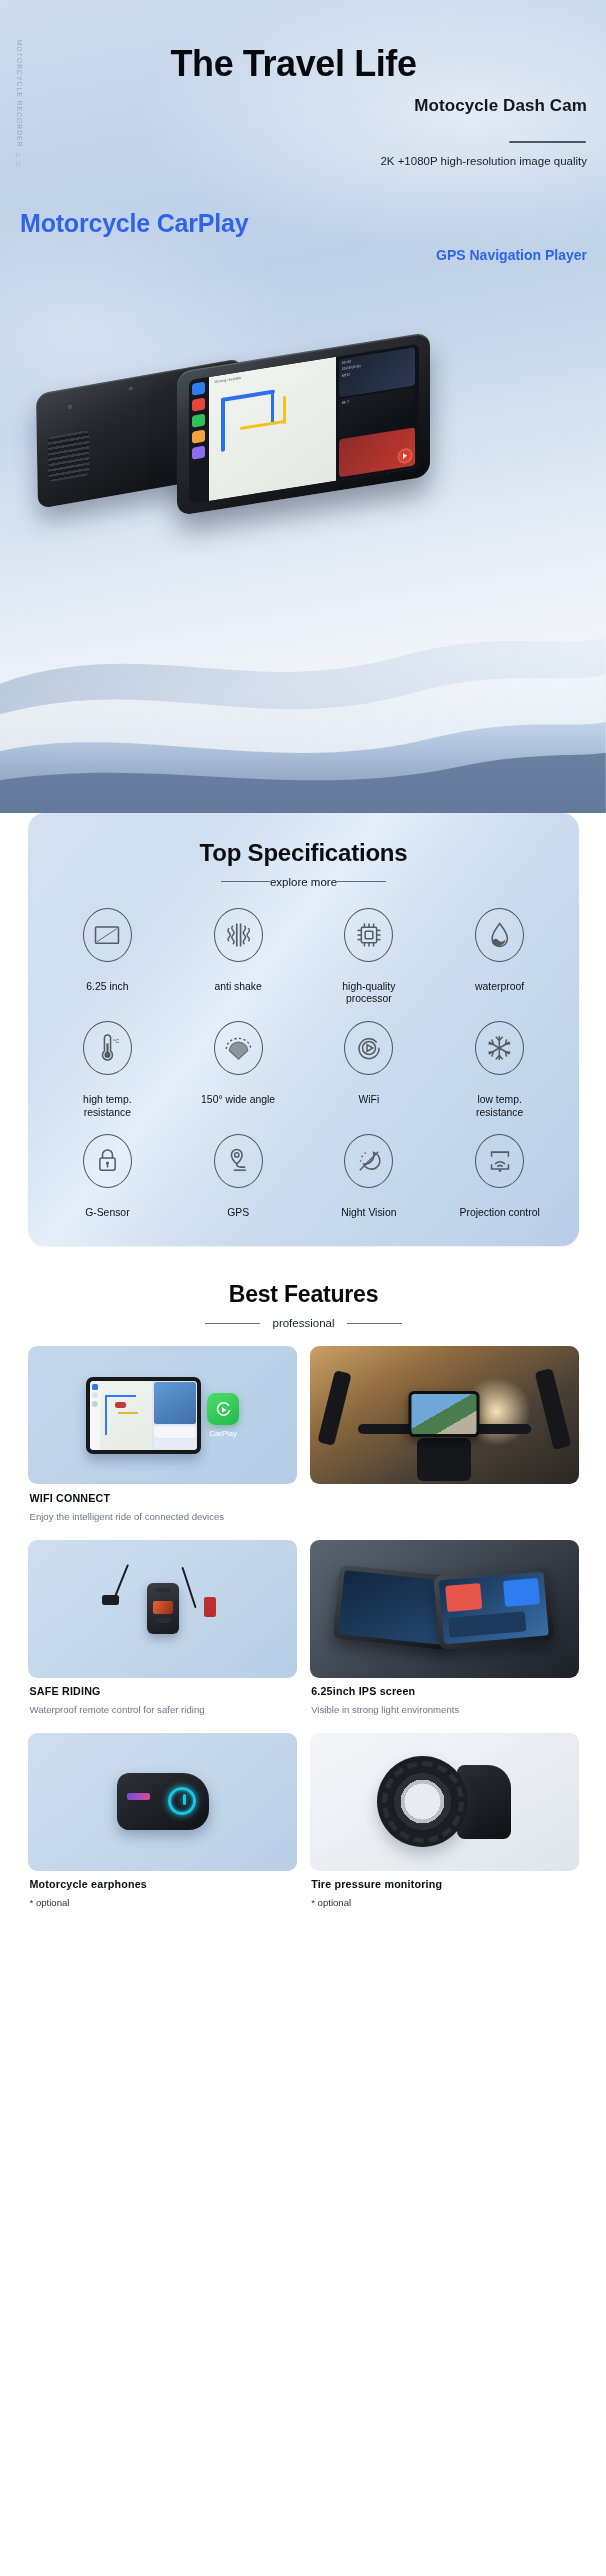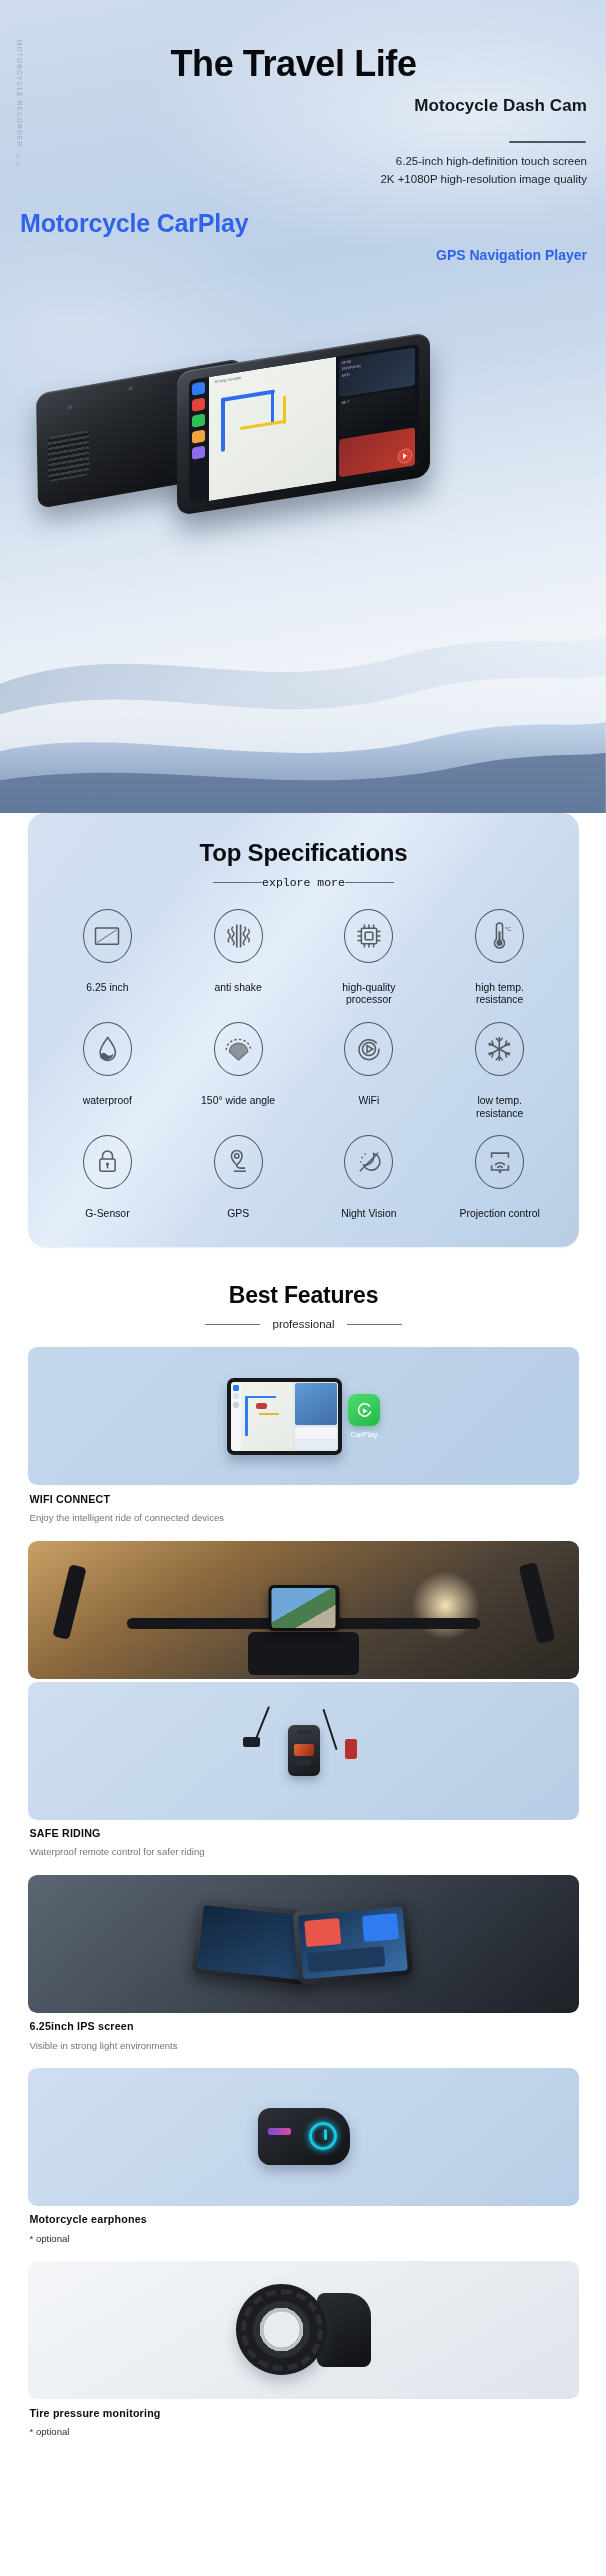--- a/index.html
+++ b/index.html
@@ -135,21 +135,20 @@
     padding:26px 14px 26px;
     box-shadow:0 0.8px 1.5px rgba(80,110,150,.10);
   }
   .spec-title{
     text-align:center; font-size:24px; font-weight:700; color:#0b0d10;
     letter-spacing:-0.2px;
   }
   .spec-sub-row{
     display:flex; align-items:center; justify-content:center; gap:0;
     margin-top:9.2px;
-    font-family:Liberation Mono, monospace;
   }
   .spec-sub-row .ln{ width:49px; height:0.8px; background:#5f6b7a; }
   .spec-sub{ font-size:11.5px; color:#10141a; }
 
   .spec-grid{
     margin-top:20px;
     display:grid; grid-template-columns:repeat(4,1fr);
     row-gap:15.4px;
   }
   .spec-cell{ display:flex; flex-direction:column; align-items:center; }
@@ -167,21 +166,21 @@
 
   
   .feat-sec{ padding:18.4px 0 20px; background:#fff; }
   .feat-title{ text-align:center; font-size:23px; font-weight:700; color:#07090c; letter-spacing:-0.2px;}
   .feat-sub-row{ display:flex; align-items:center; justify-content:center; gap:12.3px; margin-top:9.2px;}
   .feat-sub-row .ln{ width:55px; height:0.8px; background:#6b7380; }
   .feat-sub{ font-size:11.5px; color:#1b1f25; }
 
   .cards{
     margin:17px 28px 0;
-    display:grid; grid-template-columns:1fr; column-gap:12.3px; row-gap:3.1px;
+    display:grid; grid-template-columns:1fr 1fr; column-gap:12.3px; row-gap:3.1px;
   }
   .card{ }
   .card-img{
     height:138px; border-radius:9.2px; overflow:hidden; position:relative;
     background:#aac4e0;
   }
   .card-cap{ padding:7.7px 1.5px 12.3px; }
   .cap-t{ font-size:10.7px; font-weight:600; color:#0a0c0f; letter-spacing:0.2px;}
   .cap-d{ margin-top:6.1px; font-size:9.6px; color:#6f7782; line-height:1.45; }
   .cap-d.dark{ color:#2b3038; }
@@ -278,21 +277,20 @@
     <path d="M0,338 C170,300 360,372 560,322 C680,292 740,310 790,300 L790,420 L0,420 Z" fill="url(#wv3)"></path>
     <path d="M0,376 C210,344 380,404 600,358 C700,338 750,346 790,340 L790,420 L0,420 Z" fill="#5f7698" opacity=".85"></path>
   </svg>
 
   <div class="vert-brand">MOTORCYCLE RECORDER ▷▷</div>
 
   <h1 class="h-title">The Travel Life</h1>
   <h2 class="h-sub">Motocycle Dash Cam</h2>
   <div class="h-rule"></div>
   <div class="h-spec">
-    <div>6.25-inch high-definition touch screen</div>
     <div>2K +1080P high-resolution image quality</div>
   </div>
   <div class="h-blue-1">Motorcycle CarPlay</div>
   <div class="h-blue-2">GPS Navigation Player</div>
 
   <div class="device-stage">
     <div class="dev-back">
       <span class="dev-back-dot" style="left:154px;top:10.7px"></span>
       <span class="dev-back-dot" style="left:92px;top:7.7px"></span>
       <span class="dev-back-dot" style="left:31px;top:15.4px"></span>
@@ -388,38 +386,38 @@
                 <line x1="27" y1="17" x2="32" y2="17"></line>
                 <line x1="27" y1="23" x2="32" y2="23"></line>
             </g>
           </svg>
         </span>
         <span class="spec-label">high-quality processor</span>
       </div>
 
       <div class="spec-cell">
         <span class="ic-circle">
+          <svg width="21.5" height="28" viewBox="0 0 28 36" fill="none" stroke="#555c63" stroke-width="2">
+            <path d="M14 3 C14 3 4 16 4 23 a10 10 0 0 0 20 0 C24 16 14 3 14 3 z"></path>
+            <path d="M4.6 25 q4 -4 8 0 q4 4 9 -1 a10 10 0 0 1 -17.4 5 z" fill="#555c63" stroke="none"></path>
+          </svg>
+        </span>
+        <span class="spec-label">waterproof</span>
+      </div>
+
+      <div class="spec-cell">
+        <span class="ic-circle">
           <svg width="23" height="28" viewBox="0 0 30 36" fill="none" stroke="#555c63" stroke-width="2">
             <path d="M11 5 a4 4 0 0 1 8 0 v17 a6.5 6.5 0 1 1 -8 0 z"></path>
             <circle cx="15" cy="27" r="4" fill="#555c63" stroke="none"></circle>
             <rect x="13.6" y="12" width="2.8" height="14" fill="#555c63" stroke="none"></rect>
             <text x="22" y="11" font-size="8" fill="#555c63" stroke="none" font-family="Liberation Sans, sans-serif">°C</text>
           </svg>
         </span>
         <span class="spec-label">high temp. resistance</span>
-      </div>
-
-      <div class="spec-cell">
-        <span class="ic-circle">
-          <svg width="21.5" height="28" viewBox="0 0 28 36" fill="none" stroke="#555c63" stroke-width="2">
-            <path d="M14 3 C14 3 4 16 4 23 a10 10 0 0 0 20 0 C24 16 14 3 14 3 z"></path>
-            <path d="M4.6 25 q4 -4 8 0 q4 4 9 -1 a10 10 0 0 1 -17.4 5 z" fill="#555c63" stroke="none"></path>
-          </svg>
-        </span>
-        <span class="spec-label">waterproof</span>
       </div>
 
       <div class="spec-cell">
         <span class="ic-circle">
           <svg width="29" height="24.6" viewBox="0 0 38 32" fill="none" stroke="#555c63" stroke-width="1.8">
             <path d="M3 17 a16 14 0 0 1 32 0" stroke-dasharray="3 3"></path>
             <path d="M7 19 a12 11 0 0 1 24 0 l-12 11 z" fill="#8e959c" stroke="#70777e"></path>
           </svg>
         </span>
         <span class="spec-label">150° wide angle</span>

